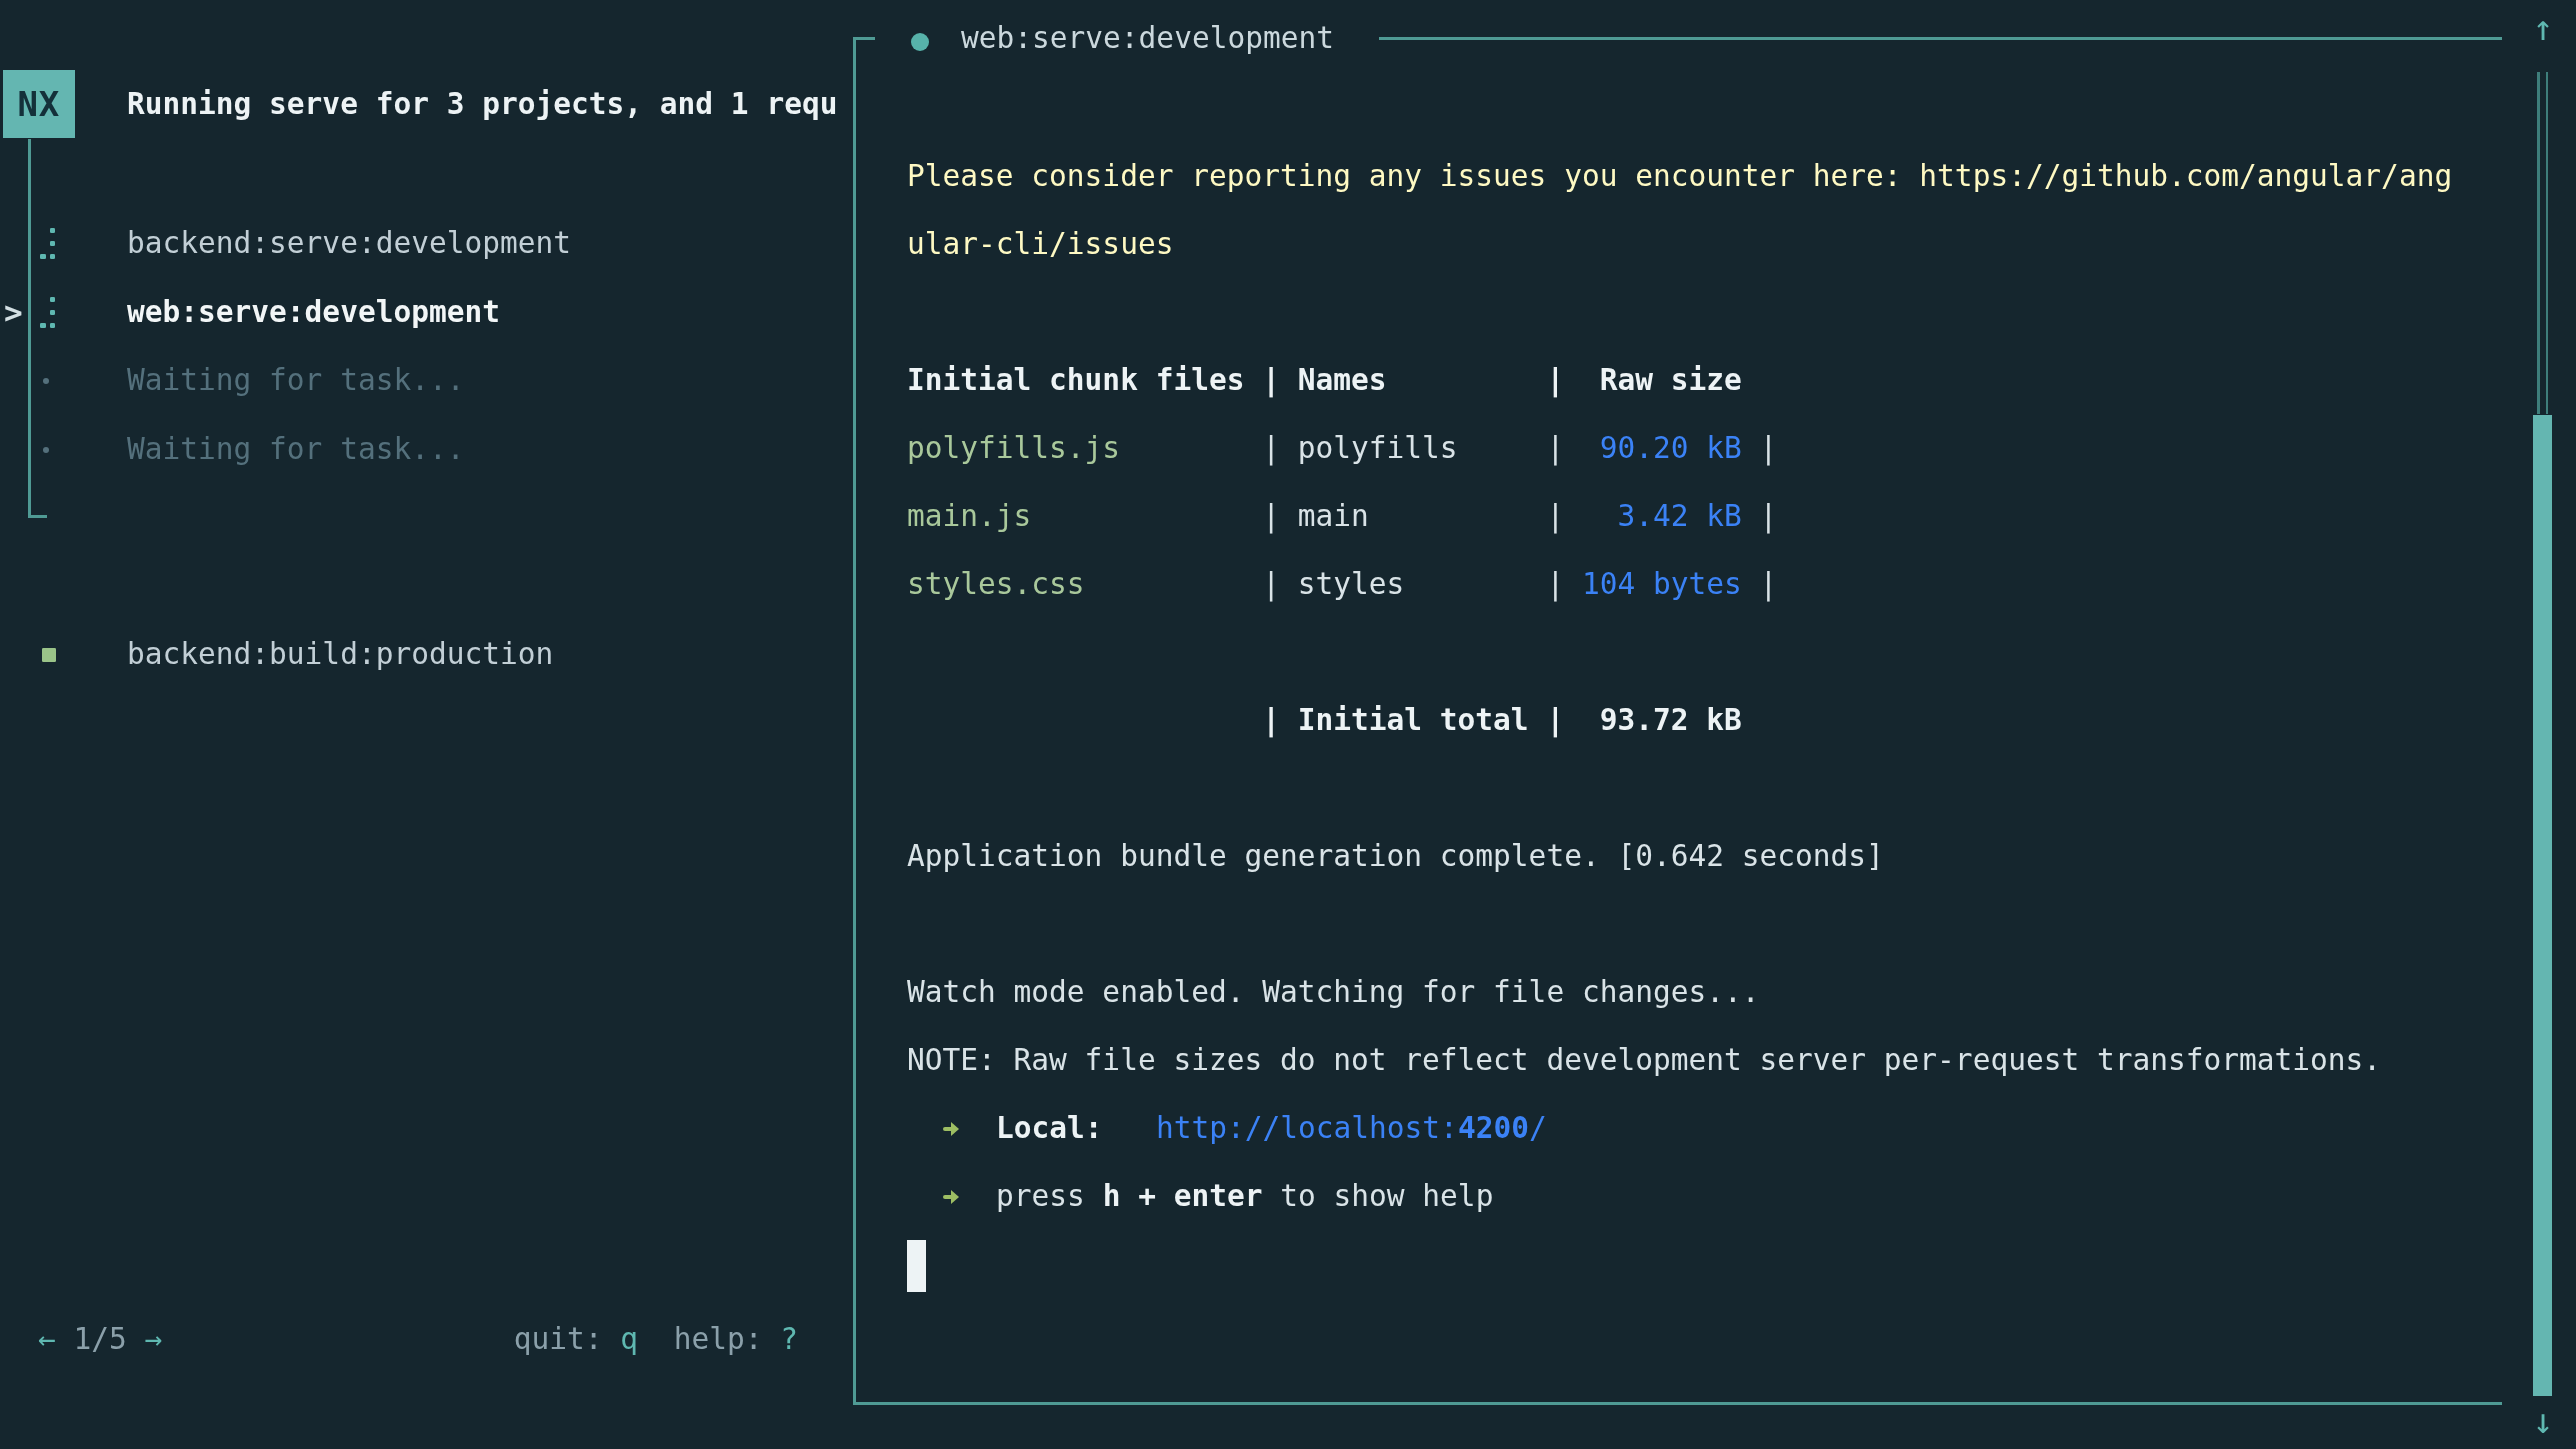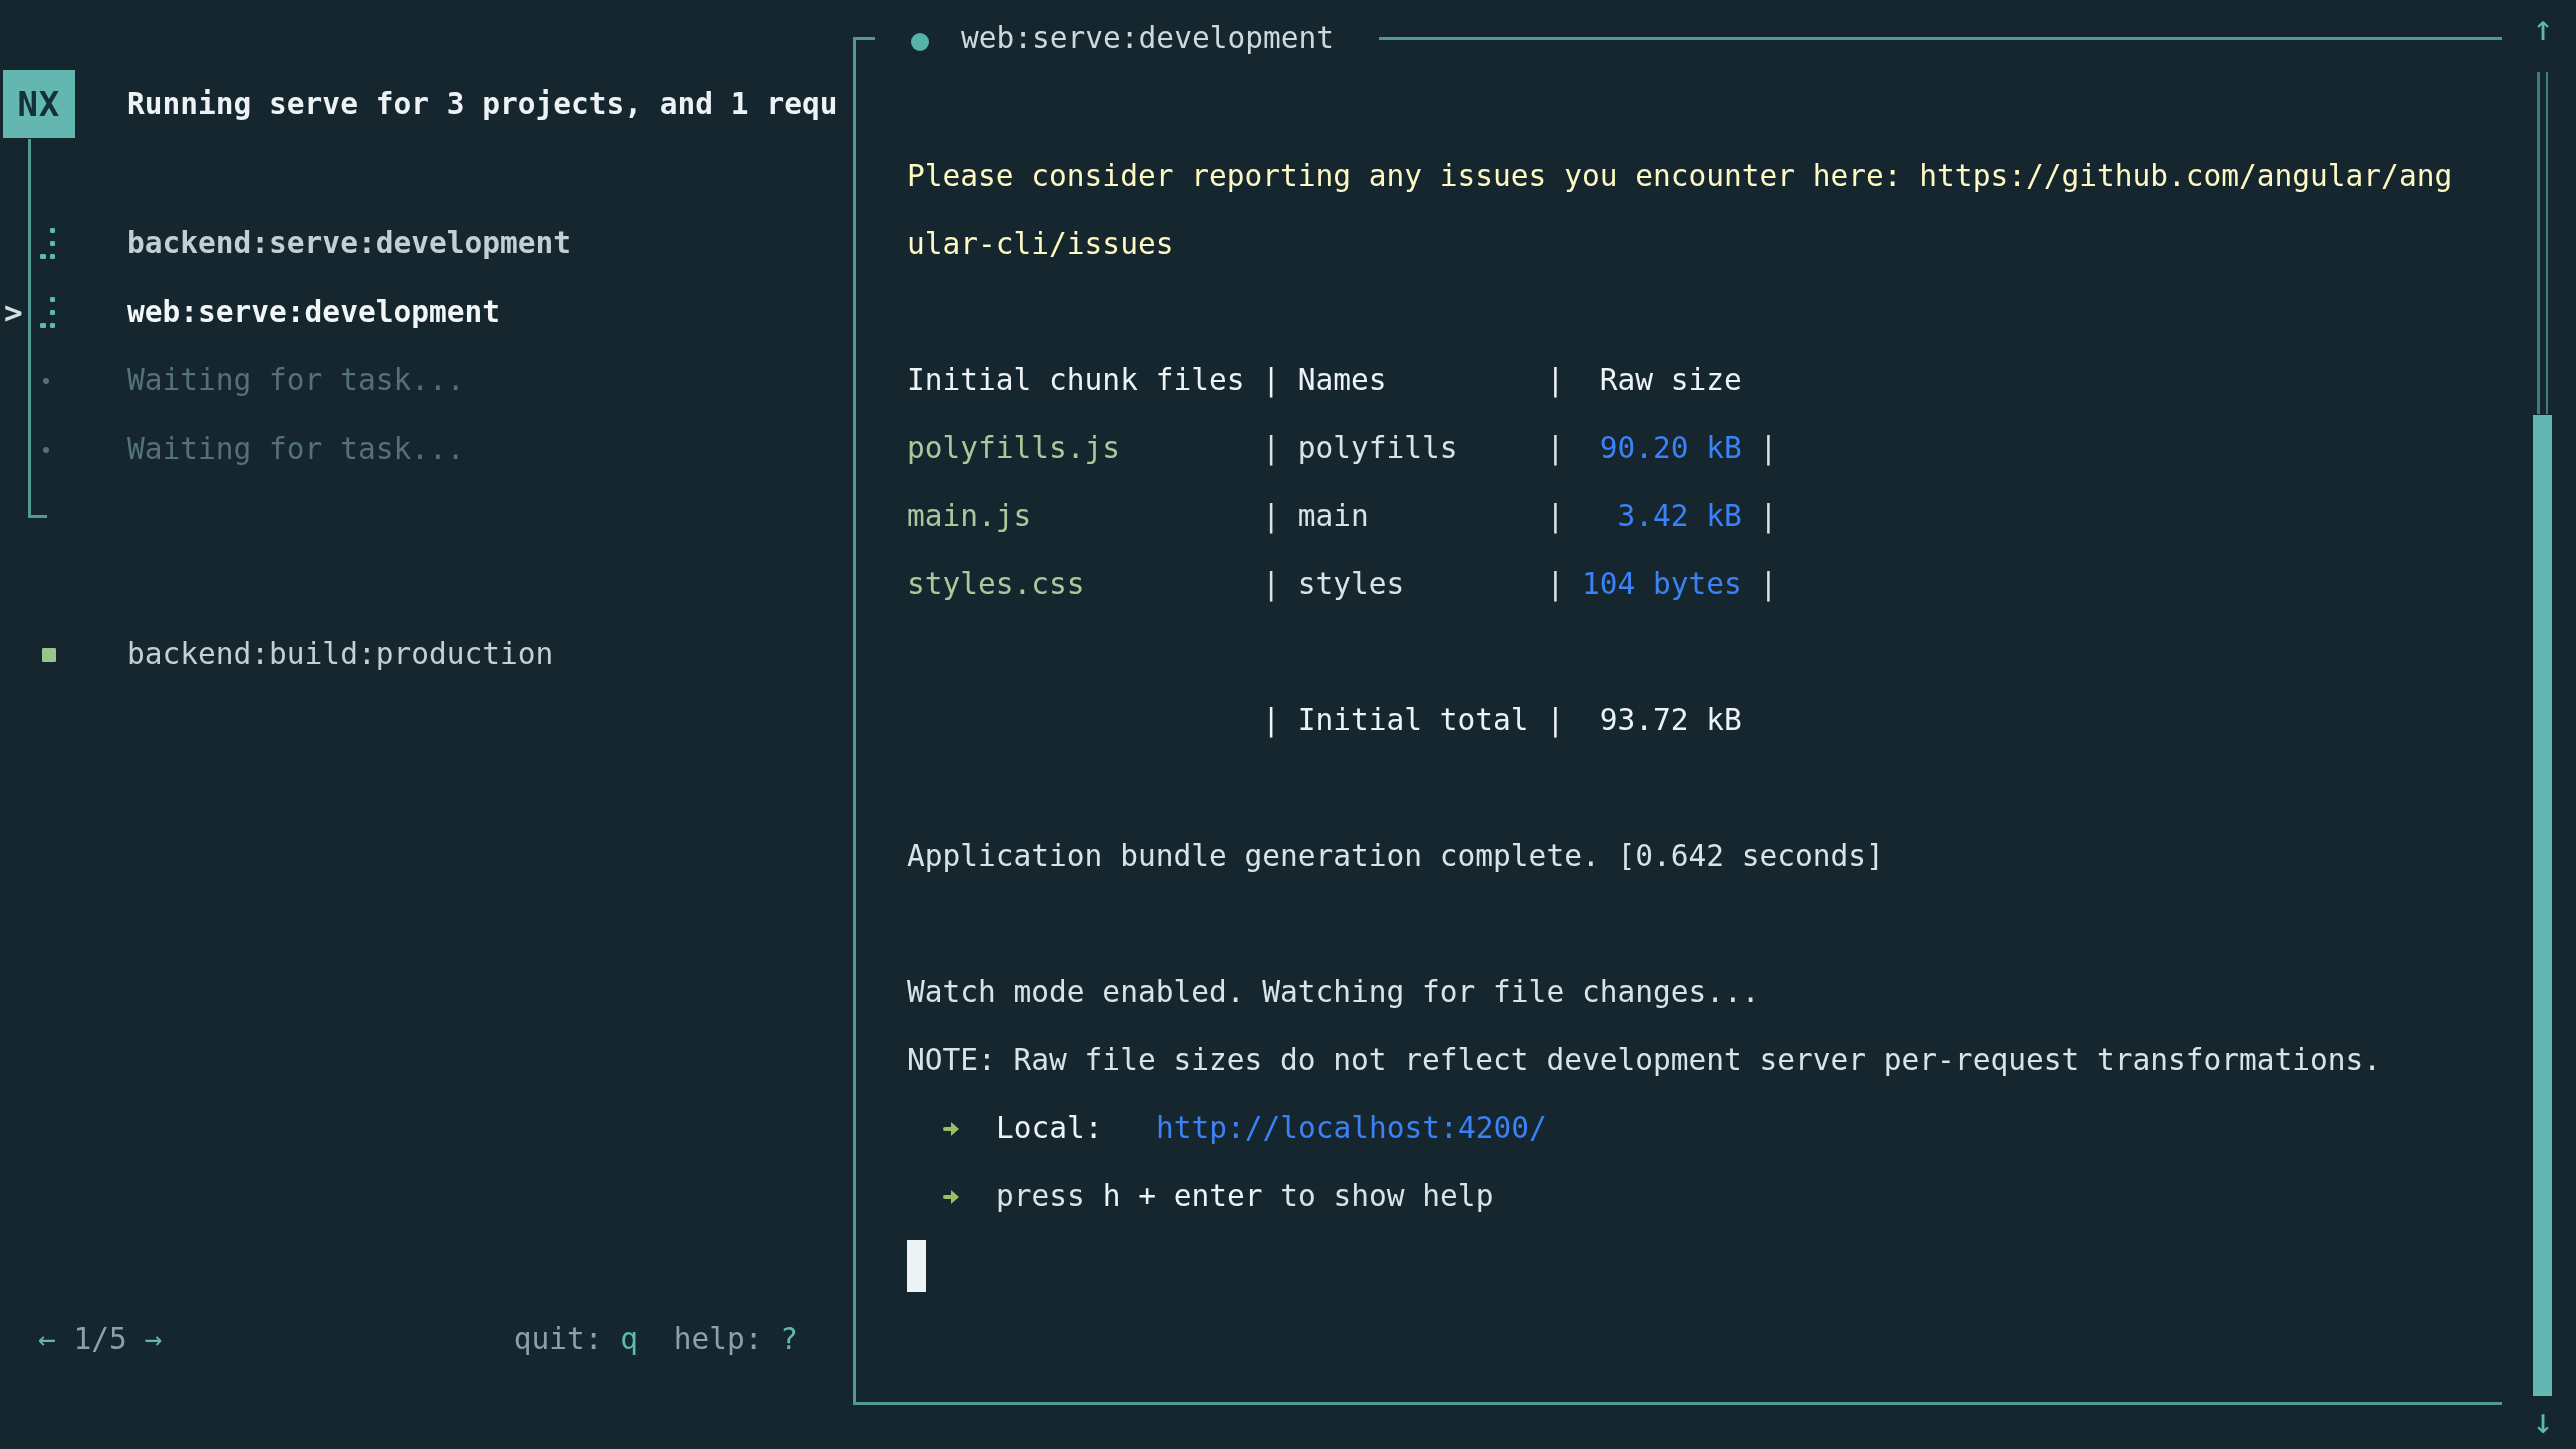--- a/index.html
+++ b/index.html
@@ -4,21 +4,21 @@
 <style>
   html,body{margin:0;padding:0;background:#0e1a21;}
   #screen{
     position:relative;width:2576px;height:1449px;overflow:hidden;
     background:#15262E;
     font-family:"DejaVu Sans Mono","Liberation Mono",monospace;
     font-size:29.5px;color:#C2CFD6;
   }
   .abs{position:absolute;}
   .mono{font-family:"DejaVu Sans Mono","Liberation Mono",monospace;white-space:pre;}
-  .b{font-weight:normal;margin-top:20px;}
+  .b{font-weight:bold;margin-top:20px;}
 
   
   .c-yellow{color:#fef9c3;}
   .c-green{color:#A9C89B;}
   .c-teal{color:#3b82f6;}
   .c-white{color:#EDF3F5;}
   .c-light{color:#D9E3E7;}
   .c-gray{color:#8BA0AA;}
   .c-accent{color:#5FB8B1;}
 
@@ -98,21 +98,21 @@
 <div id="screen">
 
   <div id="sidebar" class="abs">
     <div id="nx-badge" class="abs">NX</div>
     <div id="app-title" class="abs mono">Running serve for 3 projects, and 1 requ</div>
 
     <div id="guide-v" class="abs"></div>
     <div id="guide-foot" class="abs"></div>
 
     <div id="task-list" class="abs" style="left:0;top:0;width:853px;height:738px;">
-        <div class="task-row" style="top: 209px; font-weight: bold;">
+        <div class="task-row" style="top: 209px;">
           <div class="icon-slot">
             <div class="spinner">
               <i class="d1"></i>
               <i class="d2"></i>
               <i class="d3"></i>
               <i class="d4"></i>
             </div>
           </div>
           <span class="task-label mono running">backend:serve:development</span>
         </div>

